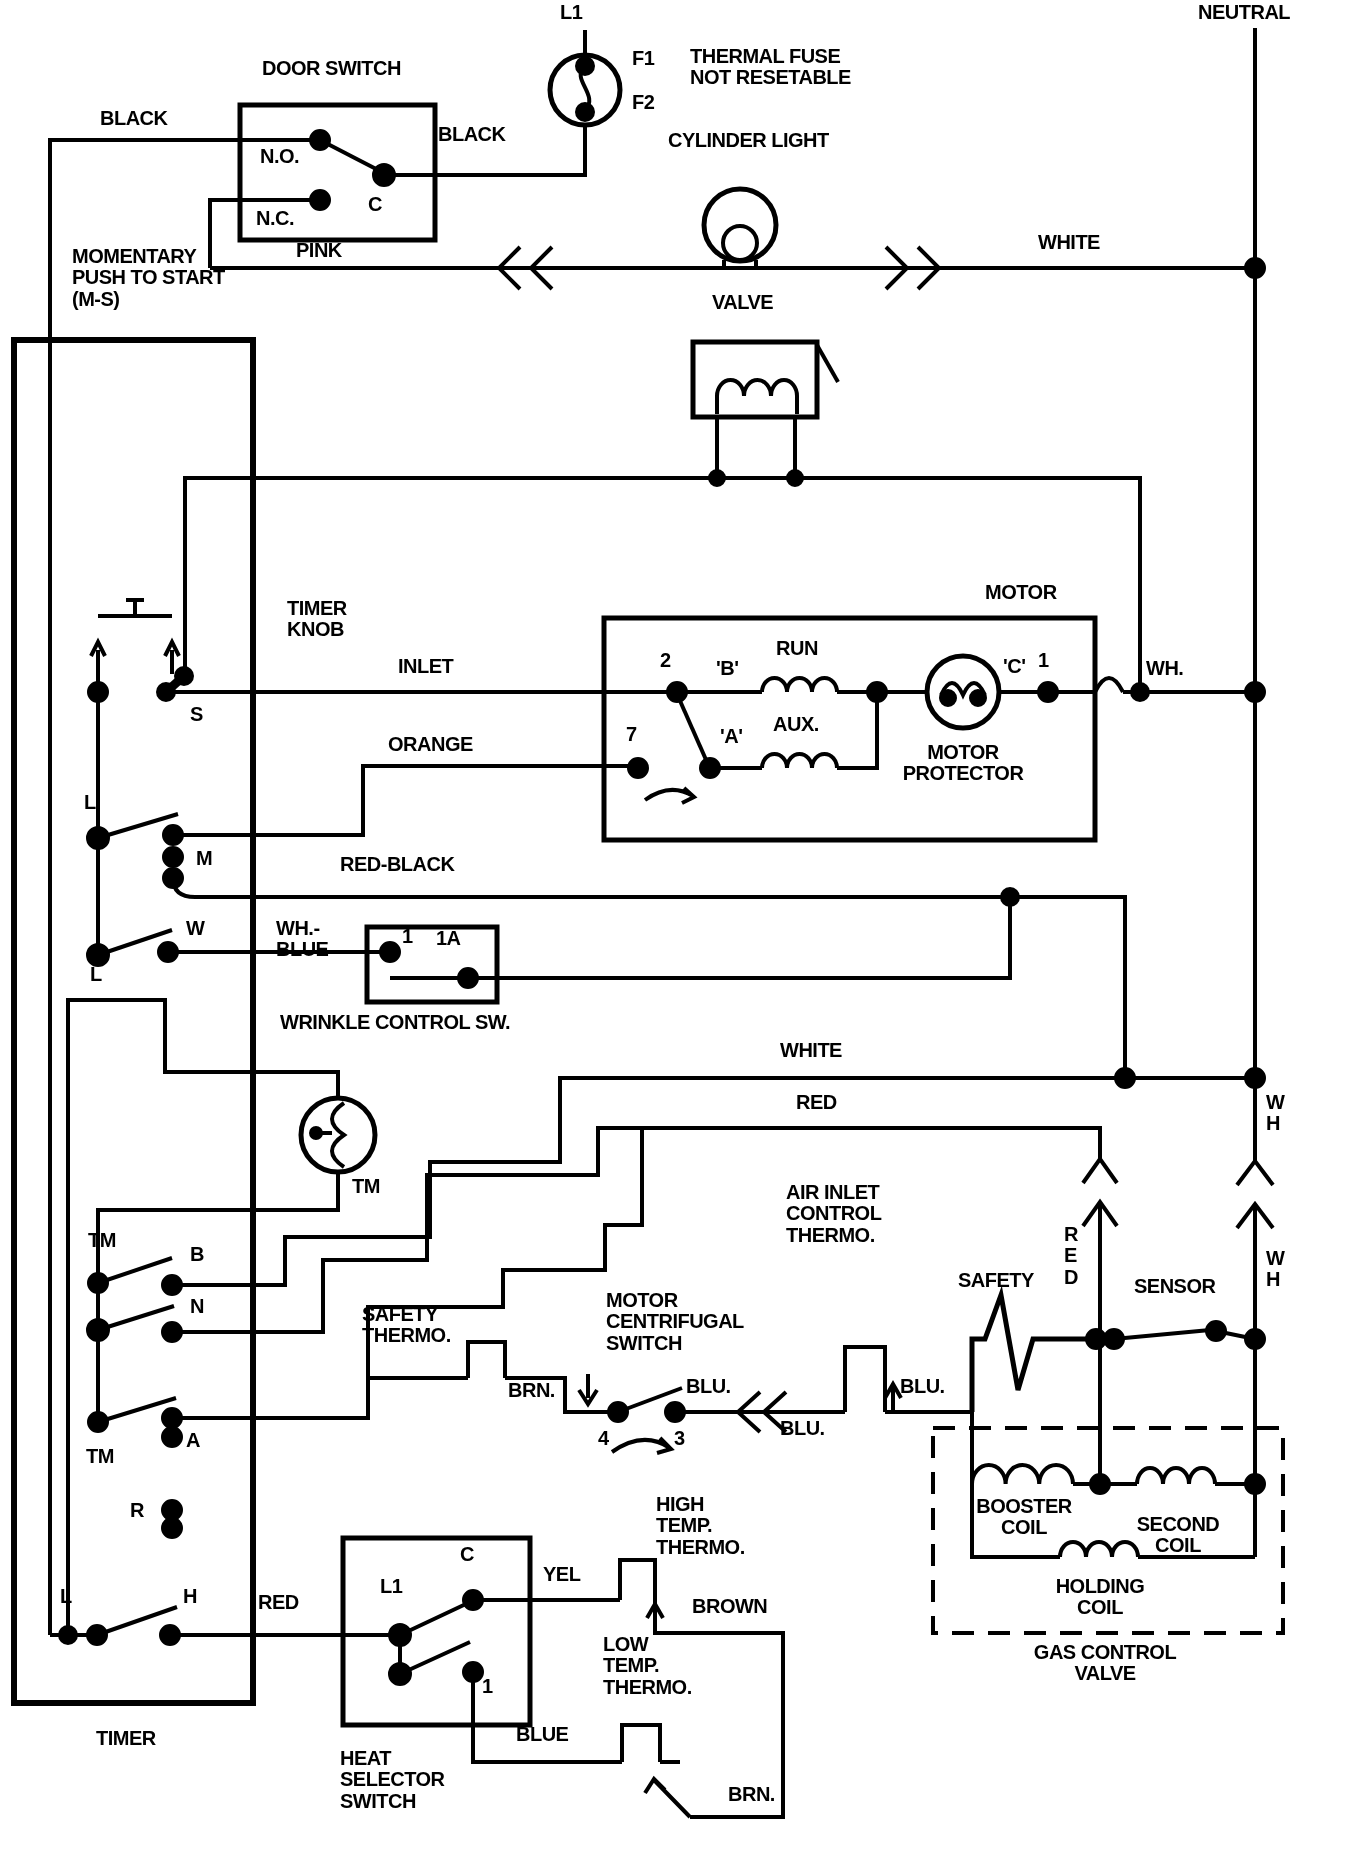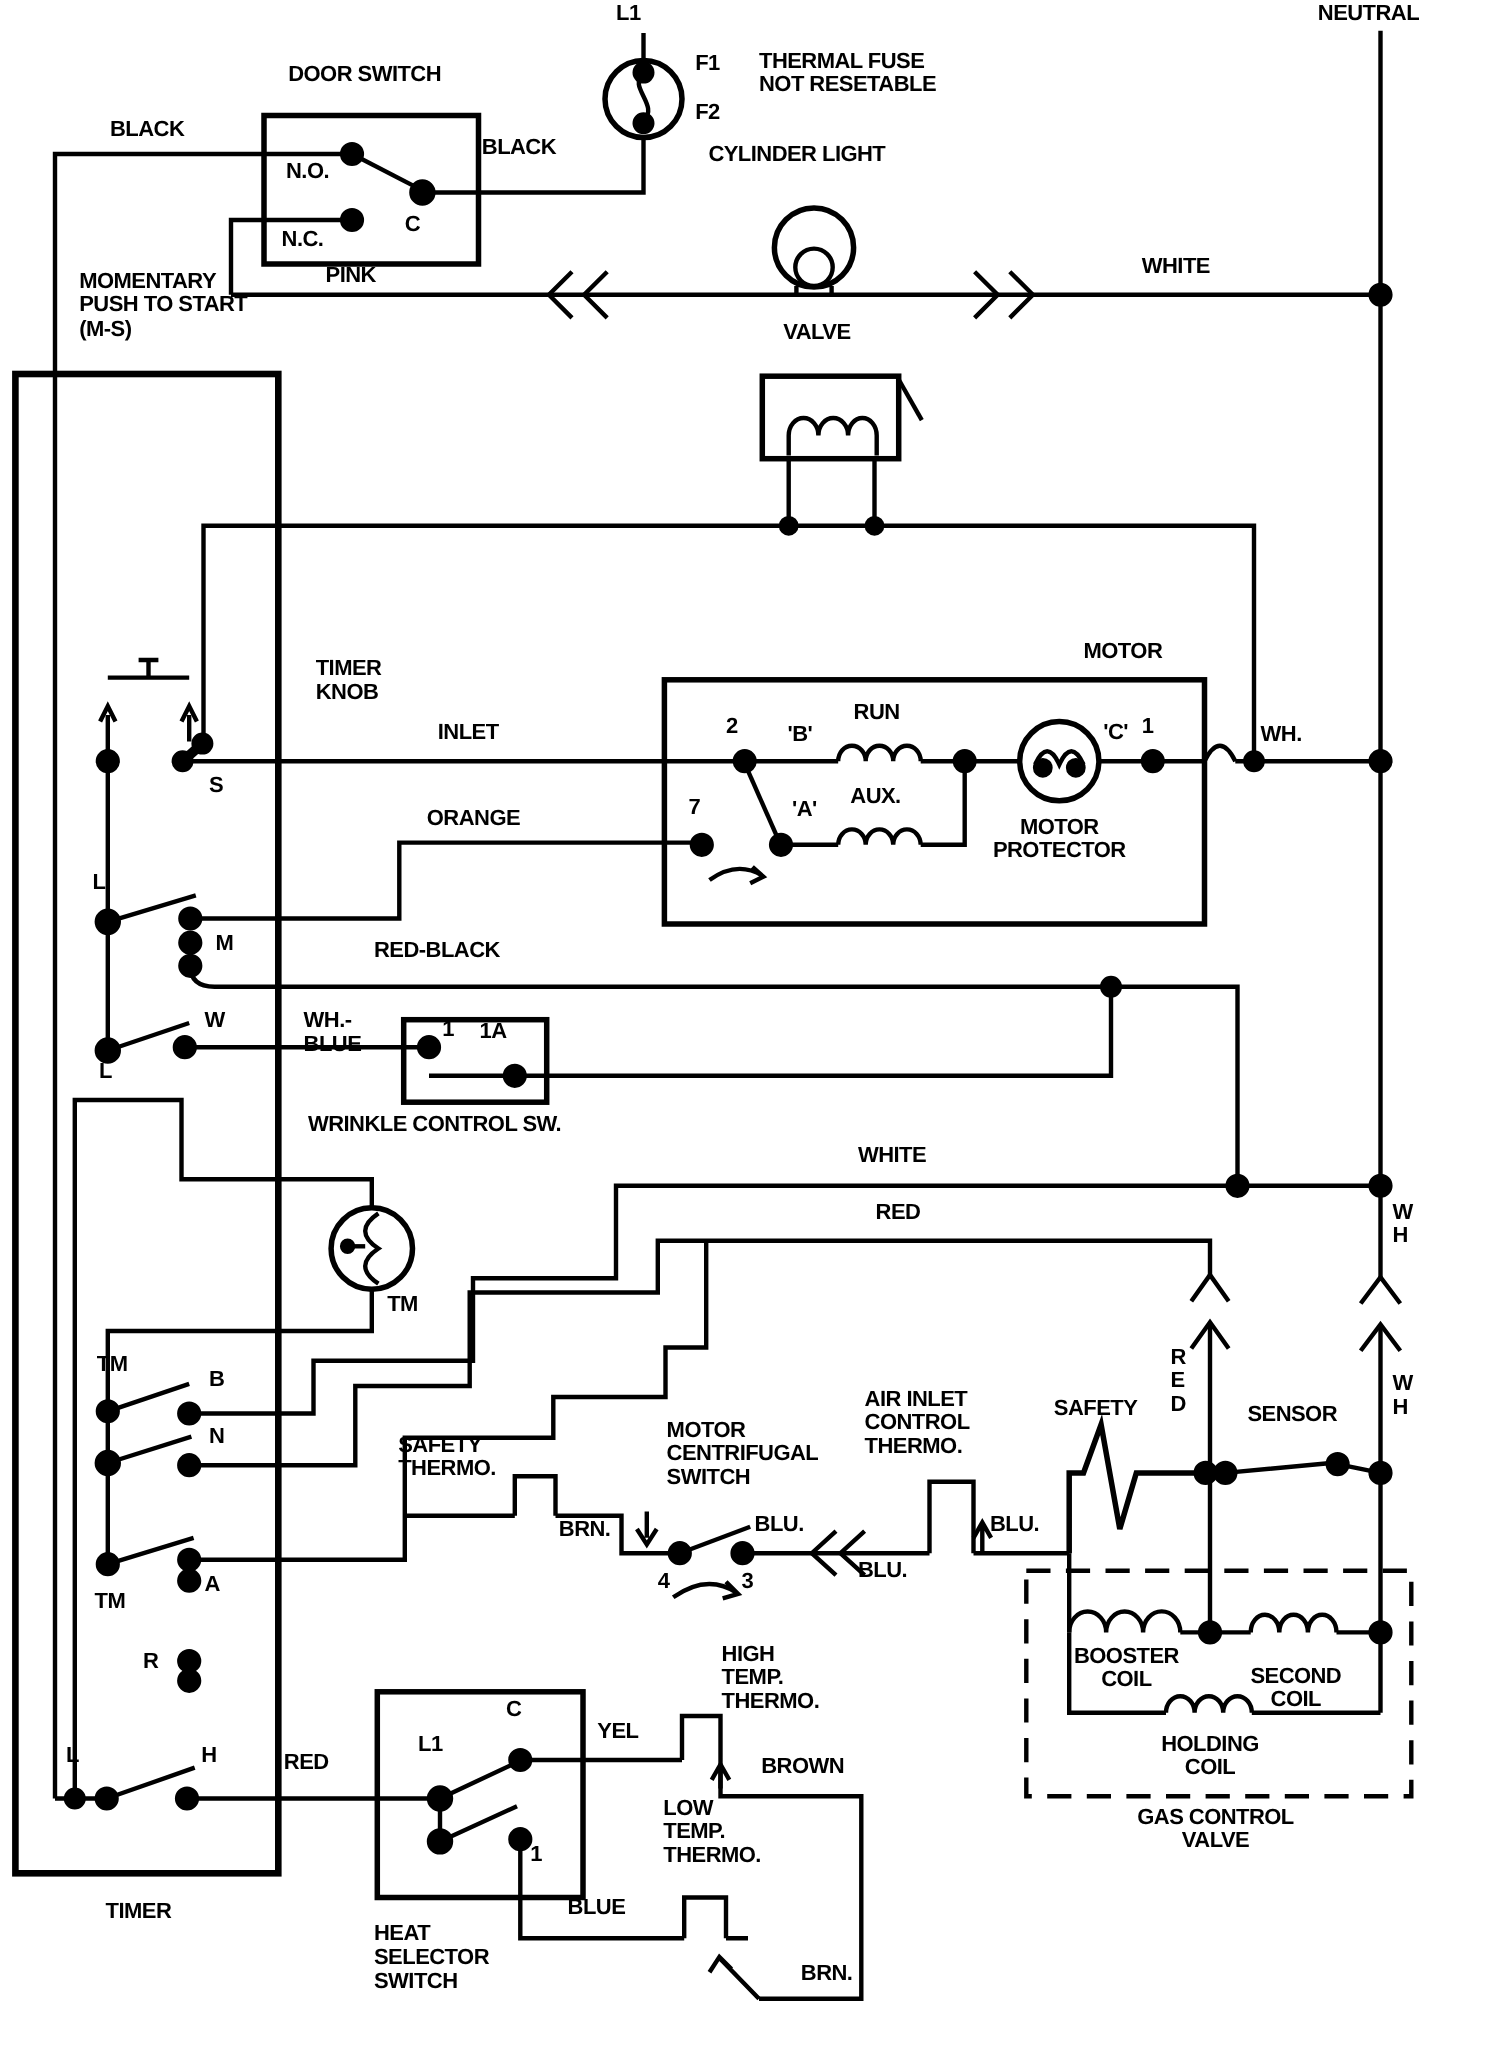--- a/index.html
+++ b/index.html
@@ -222,21 +222,21 @@
 <div class="lb" style="left:262px;top:58px">DOOR SWITCH</div>
 <div class="lb" style="left:260px;top:146px">N.O.</div>
 <div class="lb" style="left:368px;top:194px">C</div>
 <div class="lb" style="left:256px;top:208px">N.C.</div>
 <div class="lb" style="left:438px;top:124px">BLACK</div>
 <div class="lb" style="left:560px;top:2px">L1</div>
 <div class="lb" style="left:632px;top:48px">F1</div>
 <div class="lb" style="left:632px;top:92px">F2</div>
 <div class="lb" style="left:690px;top:46px">THERMAL FUSE
 NOT RESETABLE</div>
-<div class="lb" style="left:644px;top:130px">CYLINDER LIGHT</div>
+<div class="lb" style="left:668px;top:130px">CYLINDER LIGHT</div>
 <div class="lb" style="left:1038px;top:232px">WHITE</div>
 <div class="lb" style="left:1198px;top:2px">NEUTRAL</div>
 <div class="lb" style="left:296px;top:240px">PINK</div>
 <div class="lb" style="left:72px;top:246px">MOMENTARY
 PUSH TO START
 (M-S)</div>
 <div class="lb" style="left:712px;top:292px">VALVE</div>
 <div class="lb" style="left:287px;top:598px">TIMER
 KNOB</div>
 <div class="lb" style="left:190px;top:704px">S</div>
@@ -266,21 +266,21 @@
 <div class="lb" style="left:280px;top:1012px">WRINKLE CONTROL SW.</div>
 <div class="lb" style="left:352px;top:1176px">TM</div>
 <div class="lb" style="left:780px;top:1040px">WHITE</div>
 <div class="lb" style="left:796px;top:1092px">RED</div>
 <div class="lb" style="left:88px;top:1230px">TM</div>
 <div class="lb" style="left:190px;top:1244px">B</div>
 <div class="lb" style="left:190px;top:1296px">N</div>
 <div class="lb" style="left:86px;top:1446px">TM</div>
 <div class="lb" style="left:186px;top:1430px">A</div>
 <div class="lb" style="left:130px;top:1500px">R</div>
-<div class="lb" style="left:786px;top:1262px">AIR INLET
+<div class="lb" style="left:786px;top:1182px">AIR INLET
 CONTROL
 THERMO.</div>
 <div class="lb" style="left:958px;top:1270px">SAFETY</div>
 <div class="lb" style="left:1064px;top:1224px">R
 E
 D</div>
 <div class="lb" style="left:1266px;top:1092px">W
 H</div>
 <div class="lb" style="left:1266px;top:1248px">W
 H</div>

